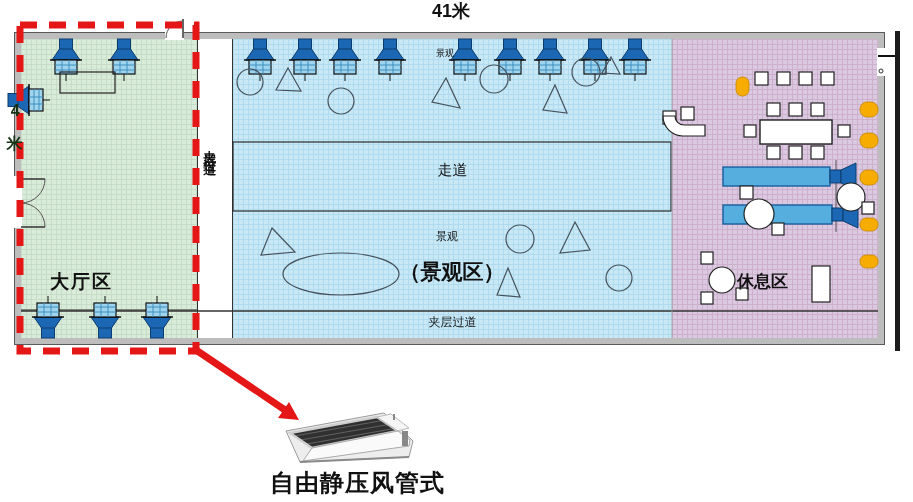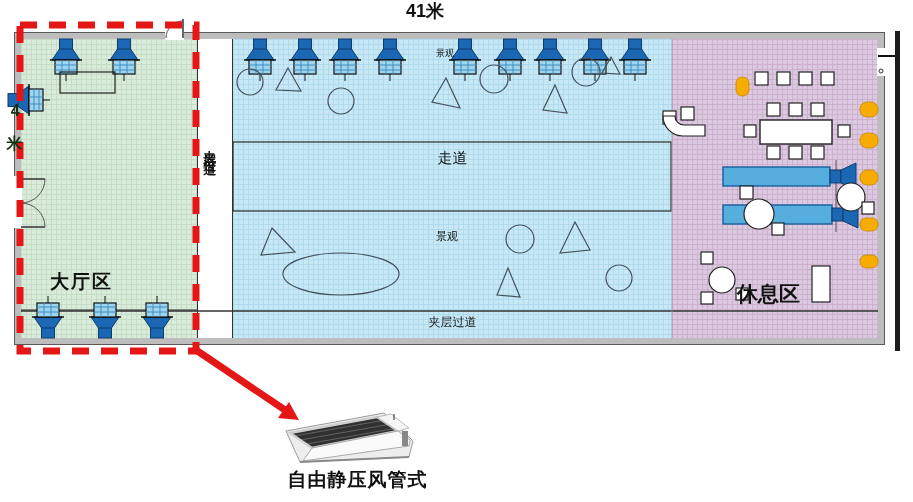--- a/index.html
+++ b/index.html
@@ -32,35 +32,35 @@
     background-size:5px 5px;background-color:#c8e8f6;
   }
   #zone-rest{
     left:651px;width:206px;
     background-image:linear-gradient(#ccb0cc 1px,transparent 1px),linear-gradient(90deg,#ccb0cc 1px,transparent 1px);
     background-size:5px 5px;background-color:#dbc9e1;
   }
   
   .lbl{position:absolute;line-height:1.1;white-space:nowrap;}
   .c{text-align:center;}
-  #lbl-top-dim{left:375px;top:2px;width:100px;font-size:18px;font-weight:bold;}
+  #lbl-top-dim{left:401px;top:2px;width:100px;font-size:18px;font-weight:bold;}
   #lbl-left-dim{left:6px;top:102px;font-size:16px;font-weight:bold;
     writing-mode:vertical-rl;text-orientation:upright;letter-spacing:3px;color:#143214;}
   #lbl-lobby{left:50px;top:272px;width:120px;font-size:19px;font-weight:bold;letter-spacing:2px;}
   #lbl-corridor{left:352px;top:258px;width:200px;}
   #lbl-corridor .l1{font-size:24px;font-weight:bold;letter-spacing:2px;}
   #lbl-corridor .l2{font-size:21px;font-weight:bold;margin-top:2px;}
-  #lbl-rest{left:737px;top:282px;width:90px;font-size:21px;font-weight:bold;}
+  #lbl-rest{left:737px;top:273px;width:90px;font-size:17px;font-weight:bold;}
   #lbl-mezz-v{left:202px;top:140px;font-size:13px;font-weight:bold;
     writing-mode:vertical-rl;text-orientation:upright;letter-spacing:4px;}
-  #lbl-walkway{left:400px;top:150px;width:105px;font-size:15px;}
+  #lbl-walkway{left:400px;top:162px;width:105px;font-size:15px;}
   #lbl-scenic-tiny{left:425px;top:49px;width:40px;font-size:9px;}
   #lbl-scenic-small{left:412px;top:230px;width:70px;font-size:11px;}
   #lbl-mezz-bottom{left:400px;top:316px;width:105px;font-size:12px;}
-  #lbl-caption{left:270px;top:470px;width:175px;font-size:19px;font-weight:bold;letter-spacing:1px;}
+  #lbl-caption{left:270px;top:470px;width:175px;font-size:24px;font-weight:bold;letter-spacing:1px;}
   #overlay{left:0;top:0;pointer-events:none;}
 </style>
 </head>
 <body>
 
 <div id="plan" class="abs">
   <div id="zone-lobby" class="zone"></div>
   <div id="zone-mezzanine" class="zone"></div>
   <div id="zone-corridor" class="zone"></div>
   <div id="zone-rest" class="zone"></div>
@@ -229,15 +229,16 @@
 
 <div class="lbl c" id="lbl-top-dim">41米</div>
 <div class="lbl" id="lbl-left-dim">4米</div>
 <div class="lbl" id="lbl-mezz-v">夹层过道</div>
 <div class="lbl c" id="lbl-walkway">走道</div>
 <div class="lbl c" id="lbl-scenic-tiny">景观</div>
 <div class="lbl c" id="lbl-scenic-small">景观</div>
 <div class="lbl c" id="lbl-mezz-bottom">夹层过道</div>
 <div class="lbl" id="lbl-lobby">大厅区</div>
 <div class="lbl c" id="lbl-corridor">
+  <div class="l2">（景观区）</div>
 </div>
 <div class="lbl" id="lbl-rest">休息区</div>
 <div class="lbl c" id="lbl-caption">自由静压风管式</div>
 
 </body></html>

